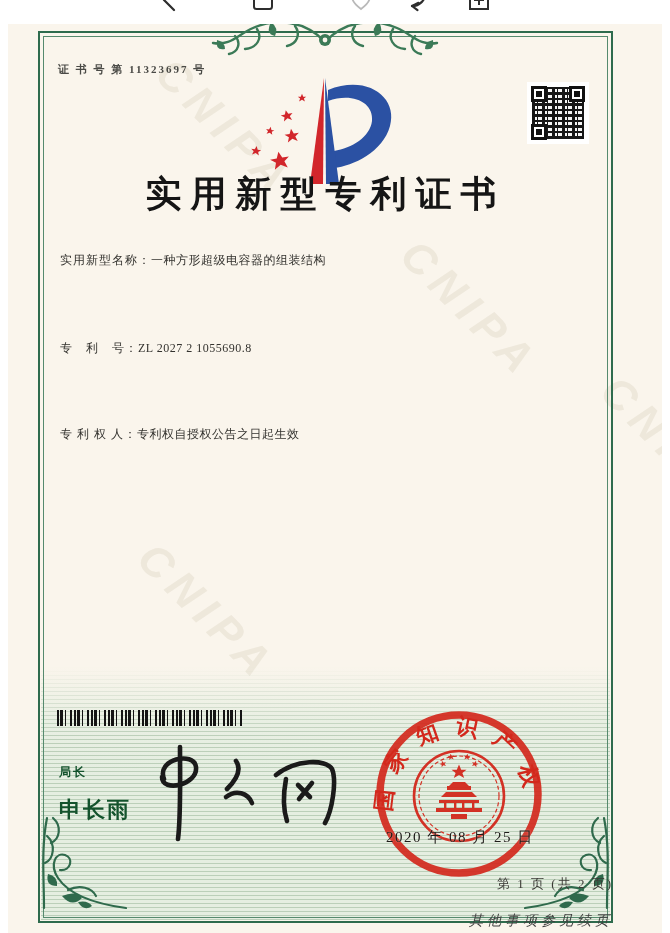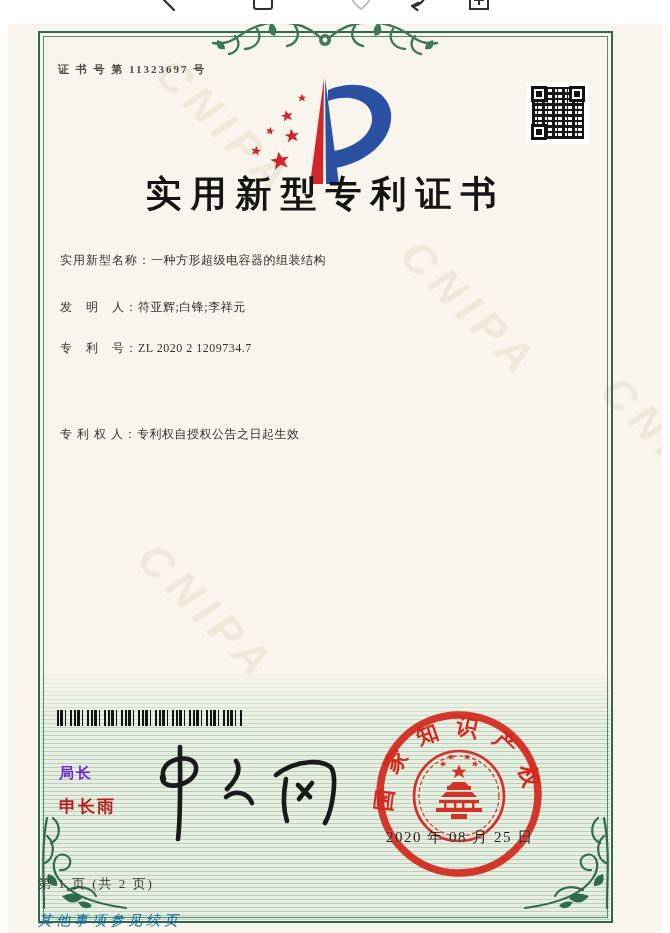--- a/index.html
+++ b/index.html
@@ -65,32 +65,32 @@
   .grant2 { position:absolute; left:322px; top:0; }
 
   
   .paras { position:absolute; left:52px; top:516px; width:530px; z-index:8;
            font-style:italic; font-size:15px; line-height:26.5px; color:#2b2a26; letter-spacing:0.5px; }
   .paras p { text-indent:2em; }
 
   
   .barcode { position:absolute; left:49px; top:688px; width:187px; height:16px; z-index:8;
              background:repeating-linear-gradient(90deg,#141414 0 2px,transparent 2px 3px,#141414 3px 6px,transparent 6px 8px,#141414 8px 9px,transparent 9px 13px,#141414 13px 15px,transparent 15px 17px); }
-  .director-title { position:absolute; left:51px; top:742px; font-size:15px; font-weight:bold; color:#6d28d9; letter-spacing:2px; z-index:8; }
-  .director-name  { position:absolute; left:51px; top:773px; font-size:17px; font-weight:bold; color:#b91c1c; letter-spacing:2px; z-index:8; }
+  .director-title { position:absolute; left:51px; top:742px; font-size:12px; font-weight:bold; color:#14532d; letter-spacing:2px; z-index:8; }
+  .director-name  { position:absolute; left:51px; top:773px; font-size:22px; font-weight:bold; color:#14532d; letter-spacing:2px; z-index:8; }
   .signature { position:absolute; left:128px; top:715px; z-index:9; }
 
   .seal { position:absolute; left:365px; top:686px; z-index:9; }
   .seal-date { position:absolute; left:378px; top:806px; font-size:15px; color:#1c1b18; letter-spacing:1.5px; z-index:10;
                text-shadow:0 0 2px rgba(250,245,236,0.6); }
 
-  .page-footer { position:absolute; left:30px; top:853px; width:575px; text-align:left;
+  .page-footer { position:absolute; left:30px; top:853px; width:575px; text-align:right;
                  font-size:13px; color:#3a3935; letter-spacing:2px; z-index:8; }
-  .continuation { position:absolute; left:30px; top:890px; width:575px; text-align:left;
-                  font-size:14px; font-style:italic; color:#0369a1; letter-spacing:4px; z-index:8; }
+  .continuation { position:absolute; left:30px; top:890px; width:575px; text-align:right;
+                  font-size:14px; font-style:italic; color:#404040; letter-spacing:4px; z-index:8; }
 </style>
 </head>
 <body>
 
 <div class="screen">
 
   <div class="toolbar">
     <span class="tb-icon" style="left:158px">
       <svg viewBox="0 0 26 26">
           <polyline points="16,3 6,13 16,23" fill="none" stroke="#2e2e2e" stroke-width="2.2" stroke-linecap="round" stroke-linejoin="round"></polyline>
@@ -184,25 +184,22 @@
         <use href="#star" transform="translate(16,77) scale(0.50) rotate(8)"></use>
         <use href="#star" transform="translate(40,87) scale(0.95) rotate(-10)"></use>
       </g>
     </svg>
 
     <div class="title">实用新型专利证书</div>
 
     <div class="field" style="top:230px">
       <span class="lbl">实用新型名称：</span><span class="val">一种方形超级电容器的组装结构</span>
     </div>
-    <div class="field" style="top:277px">
-      <span class="lbl">发　明　人：</span><span class="val">符亚辉;白锋;李祥元</span>
-    </div>
     <div class="field" style="top:318px">
-      <span class="lbl">专　利　号：</span><span class="val">ZL 2020 2 1209734.7</span>
+      <span class="lbl">专　利　号：</span><span class="val">ZL 2027 2 1055690.8</span>
     </div>
     <div class="field" style="top:404px">
       <span class="lbl">专 利 权 人：</span><span class="val">专利权自授权公告之日起生效</span>
     </div>
 
 
     <div class="barcode"></div>
 
     <div class="director-title">局长</div>
     <div class="director-name">申长雨</div>

